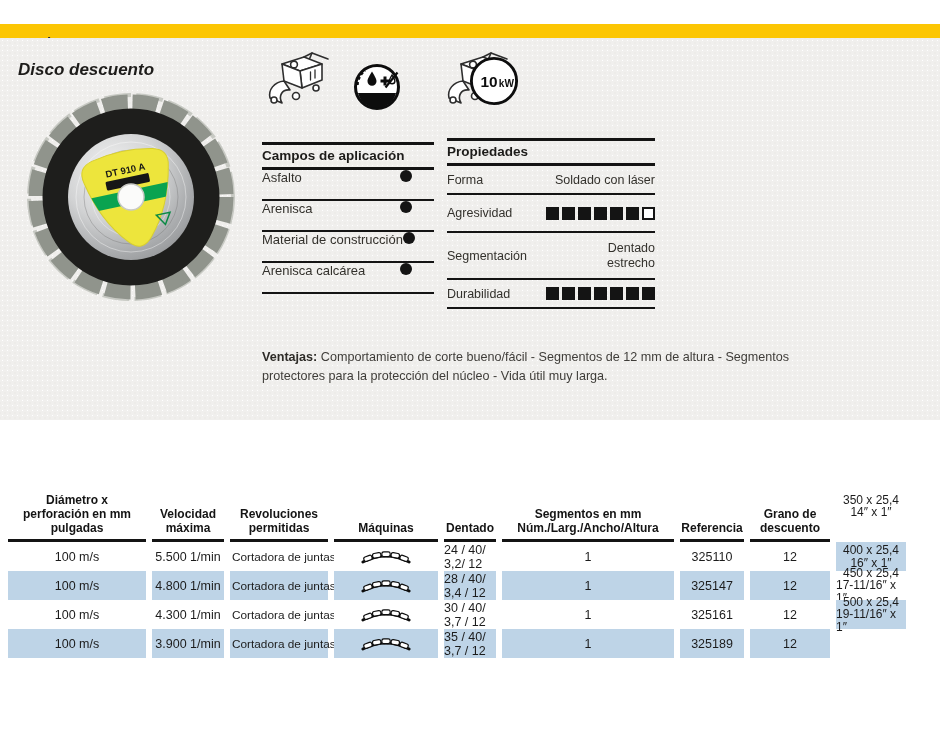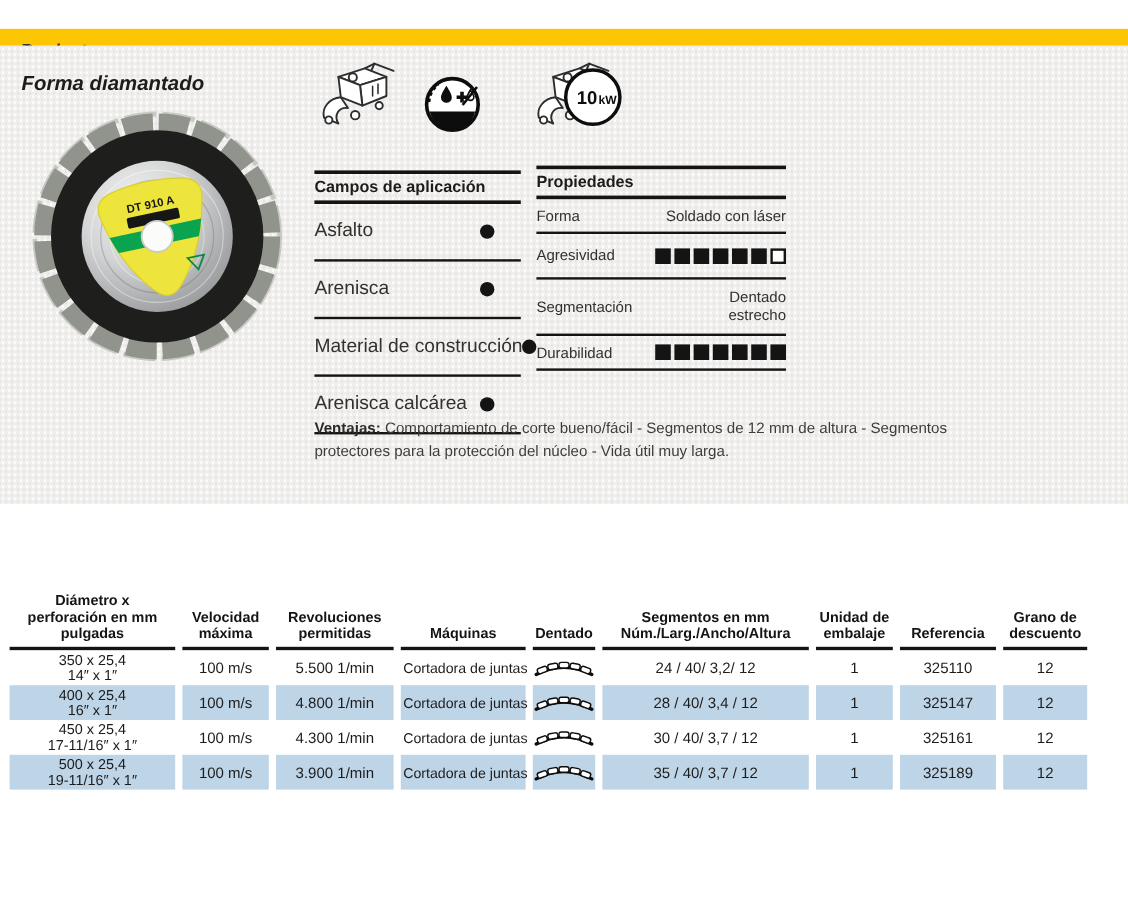--- a/index.html
+++ b/index.html
@@ -28,21 +28,21 @@
   .icon-wetdry { left:352px; top:24px; }
   .icon-saw2 { left:437px; top:12px; width:84px; height:60px; }
   .icon-saw2 .badge { position:absolute; left:32px; top:6px; }
 
   
   .panel { border-top:3px solid #141414; }
   .panel h2 { font-size:13.5px; font-weight:bold; color:#1d1c1a; padding:3px 0 4px 0; border-bottom:3px solid #141414; }
   .campos { left:262px; top:104px; width:172px; }
   .props  { left:447px; top:100px; width:208px; }
 
-  .app-row { display:flex; align-items:center; height:48px; border-bottom:2px solid #141414; font-size:16px; color:#33312c; }
+  .app-row { display:flex; align-items:flex-start; height:31px; border-bottom:2px solid #141414; font-size:13px; color:#33312c; }
   .app-label { white-space:nowrap; }
   .dot { width:12px; height:12px; border-radius:50%; background:#141414; margin-left:auto; margin-right:22px; flex:0 0 auto; }
 
   .prop-row { display:flex; align-items:center; border-bottom:2px solid #141414; font-size:12.5px; color:#33312c; }
   .prop-row.h29 { height:29px; }
   .prop-row.h47 { height:47px; }
   .prop-row.h38 { height:38px; }
   .prop-label { white-space:nowrap; }
   .prop-value { margin-left:auto; text-align:right; }
   .prop-value.wrapv { max-width:72px; line-height:15px; }
@@ -89,21 +89,21 @@
 </svg>
 
 <div class="sheet">
 
   <header class="topbar">
     <span class="bar-title">Producto</span>
   </header>
 
   <section class="hero">
 
-    <h1 class="page-title">Forma diamantado</h1>
+    <h1 class="page-title">Disco descuento</h1>
 
     <div class="disc-wrap">
       <svg viewBox="0 0 210 210" width="210" height="210">
         <defs>
           <radialGradient id="steel" cx="35%" cy="30%" r="85%">
             <stop offset="0%" stop-color="#f3f3f3"></stop>
             <stop offset="45%" stop-color="#d2d3d4"></stop>
             <stop offset="75%" stop-color="#aaacae"></stop>
             <stop offset="100%" stop-color="#8d8f91"></stop>
           </radialGradient>
@@ -248,24 +248,20 @@
           <div>Máquinas</div>
         </div>
         <div class="th">
           <div>Dentado</div>
         </div>
         <div class="th">
           <div>Segmentos en mm</div>
           <div>Núm./Larg./Ancho/Altura</div>
         </div>
         <div class="th">
-          <div>Unidad de</div>
-          <div>embalaje</div>
-        </div>
-        <div class="th">
           <div>Referencia</div>
         </div>
         <div class="th">
           <div>Grano de</div>
           <div>descuento</div>
         </div>
         <div class="td two-line">
           <div>350 x 25,4</div>
           <div>14″ x 1″</div>
         </div>

